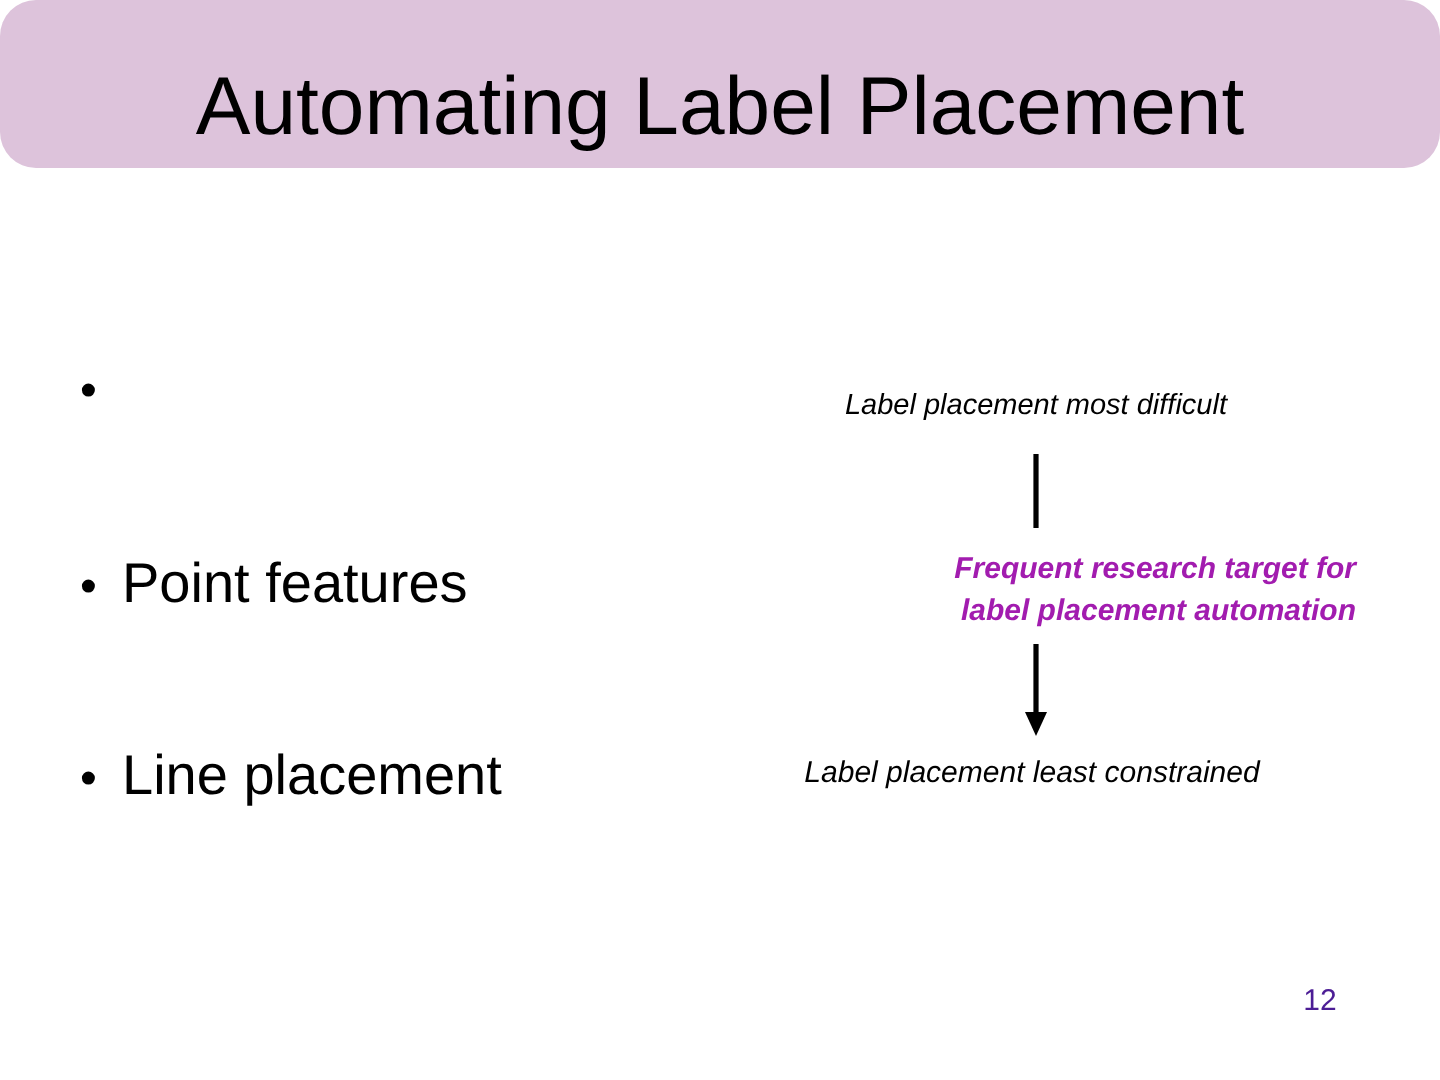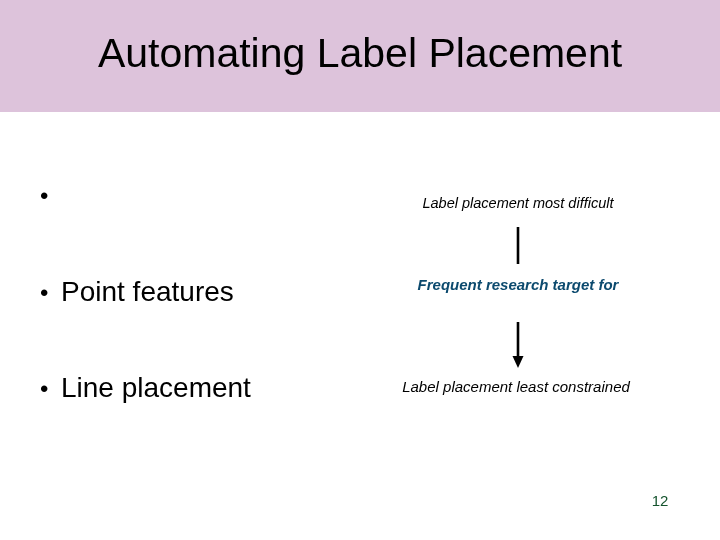--- a/index.html
+++ b/index.html
@@ -17,22 +17,23 @@
     background: #ffffff;
     overflow: hidden;
   }
 
   
   .title-band {
     position: absolute;
     left: 0;
     top: 0;
     width: 720px;
-    height: 112px;
+    height: 84px;
     background: #ddc3db;
+    border-radius: 18px;
   }
   .title-text {
     position: absolute;
     left: 0;
     top: 30px;
     width: 720px;
     text-align: center;
     font-family: "Liberation Sans", sans-serif;
     font-size: 41px;
     font-weight: 400;
@@ -94,48 +95,48 @@
   .dg-caption.bottom {
     top: 192px;
     left: -2px;
     font-size: 15px;
   }
   .dg-red {
     position: absolute;
     top: 88px;
     left: 0;
     width: 320px;
-    text-align: center;
+    text-align: right;
     font-family: "Liberation Sans", sans-serif;
     font-style: italic;
     font-weight: bold;
     font-size: 15px;
     line-height: 21px;
-    color: #0c4a6e;
+    color: #a21caf;
     white-space: nowrap;
   }
   .dg-arrow-svg {
     position: absolute;
     left: 0;
     top: 0;
     width: 320px;
     height: 220px;
     overflow: visible;
   }
 
   
   .page-number {
     position: absolute;
     left: 640px;
     top: 492px;
     width: 40px;
     text-align: center;
     font-family: "Liberation Sans", sans-serif;
     font-size: 15px;
-    color: #14532d;
+    color: #4c1d95;
   }
 </style>
 </head>
 <body>
 
 <div class="slide">
 
   <div class="title-band">
     <div class="title-text">Automating Label Placement</div>
   </div>
@@ -163,20 +164,21 @@
     <svg class="dg-arrow-svg" viewBox="0 0 320 220">
       <line x1="160" y1="41" x2="160" y2="78" stroke="#000000" stroke-width="2.6"></line>
       <line x1="160" y1="136" x2="160" y2="176" stroke="#000000" stroke-width="2.6"></line>
       <polygon points="160,182 154.5,170 165.5,170" fill="#000000"></polygon>
     </svg>
 
     <div class="dg-caption top">Label placement most difficult</div>
 
     <div class="dg-red">
       <div>Frequent research target for</div>
+      <div>label placement automation</div>
     </div>
 
     <div class="dg-caption bottom">Label placement least constrained</div>
 
   </div>
 
   <div class="page-number">12</div>
 
 </div>
 

